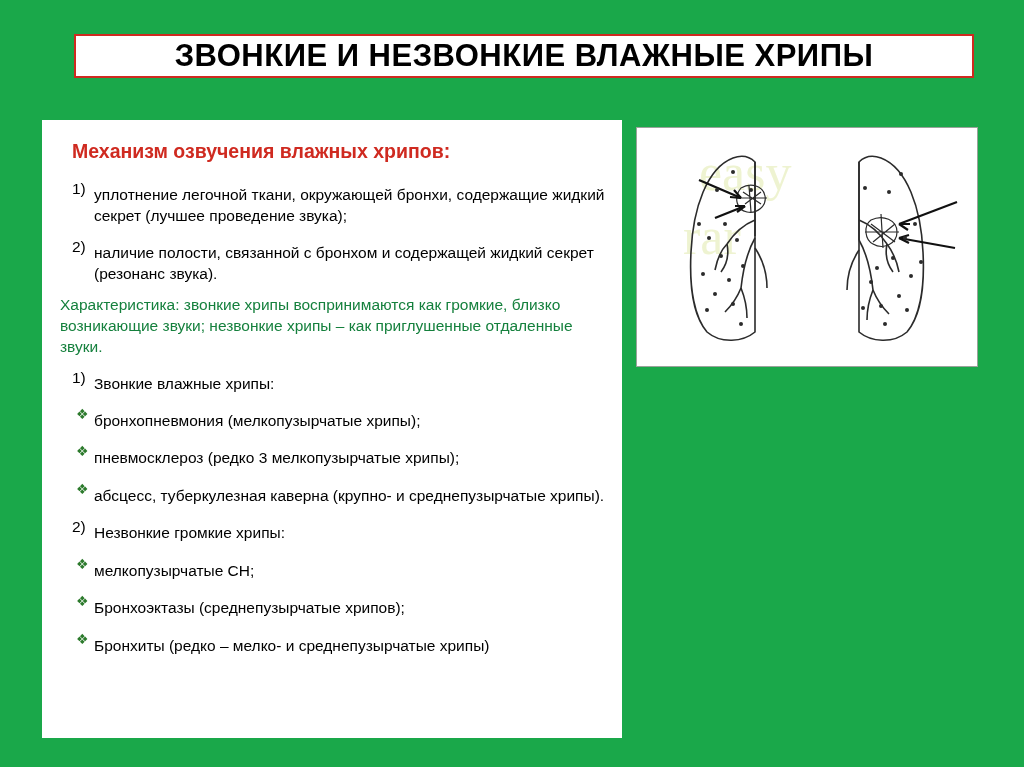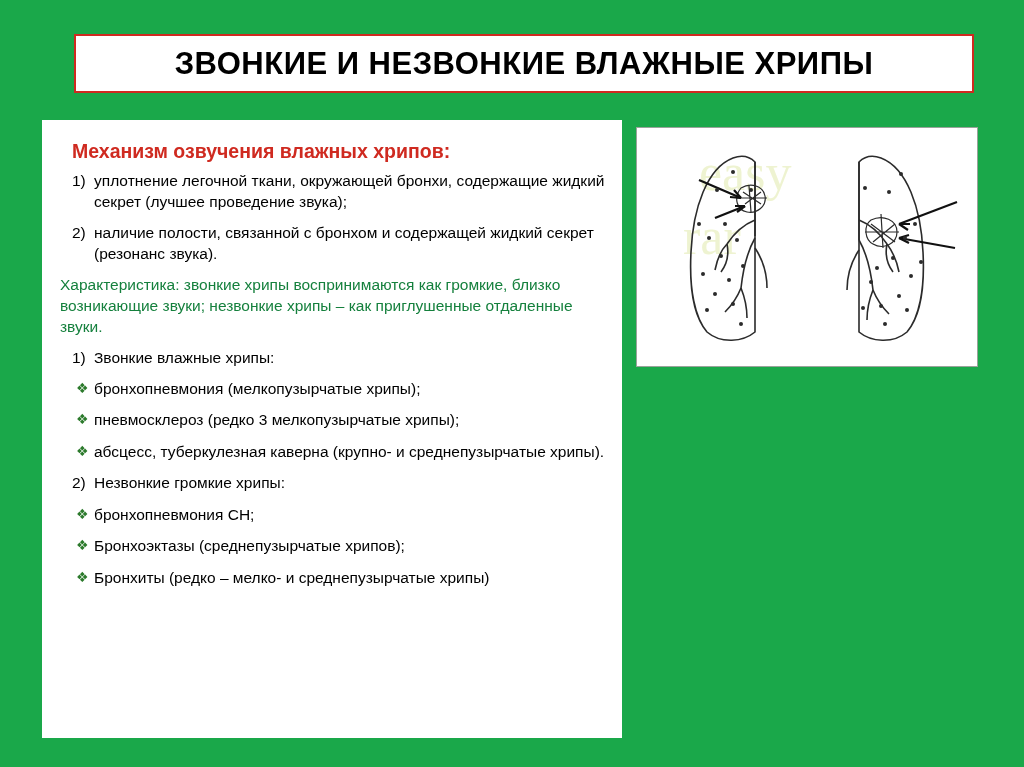--- a/index.html
+++ b/index.html
@@ -19,21 +19,21 @@
     height: 767px;
     background: #1aa84a;
     box-sizing: border-box;
   }
   
   .title-box {
     position: absolute;
     left: 74px;
     top: 34px;
     width: 900px;
-    height: 59px;
+    height: 44px;
     background: #ffffff;
     border: 2px solid #cf2a20;
     display: flex;
     align-items: center;
     justify-content: center;
     box-sizing: border-box;
   }
   .title-text {
     font-size: 31px;
     font-weight: bold;
@@ -51,21 +51,21 @@
     height: 618px;
     background: #ffffff;
     box-sizing: border-box;
     padding: 16px 14px 10px 16px;
     overflow: hidden;
   }
   .section-head {
     color: #cf2a20;
     font-weight: bold;
     font-size: 19.5px;
-    margin: 4px 0 8px 14px;
+    margin: 4px 0 16px 14px;
     line-height: 1.2;
   }
   
   .row {
     display: flex;
     align-items: flex-start;
     margin: 0 0 11px 0;
     font-size: 15.5px;
     color: #000;
     line-height: 1.32;
@@ -77,20 +77,21 @@
     box-sizing: border-box;
     font-size: 15.5px;
   }
   .row .marker.bullet {
     color: #2c7a2c;
     font-size: 14px;
     padding-left: 18px;
   }
   .row .txt {
     flex: 1 1 auto;
+    margin-top: 6px;
   }
   .para {
     font-size: 15.5px;
     color: #15803d;
     line-height: 1.34;
     margin: 0 0 10px 2px;
   }
   .para.tight {
     margin-bottom: 9px;
   }
@@ -164,21 +165,21 @@
       </div>
     </div>
 
     <div class="row">
       <span class="marker">2)</span>
       <span class="txt">Незвонкие громкие хрипы:</span>
     </div>
     <div class="sub-rows">
       <div class="row">
         <span class="marker bullet">❖</span>
-        <span class="txt">бронхопневмония СН;</span>
+        <span class="txt">мелкопузырчатые СН;</span>
       </div>
       <div class="row">
         <span class="marker bullet">❖</span>
         <span class="txt">Бронхоэктазы (среднепузырчатые хрипов);</span>
       </div>
       <div class="row">
         <span class="marker bullet">❖</span>
         <span class="txt">Бронхиты (редко – мелко- и среднепузырчатые хрипы)</span>
       </div>
     </div>

